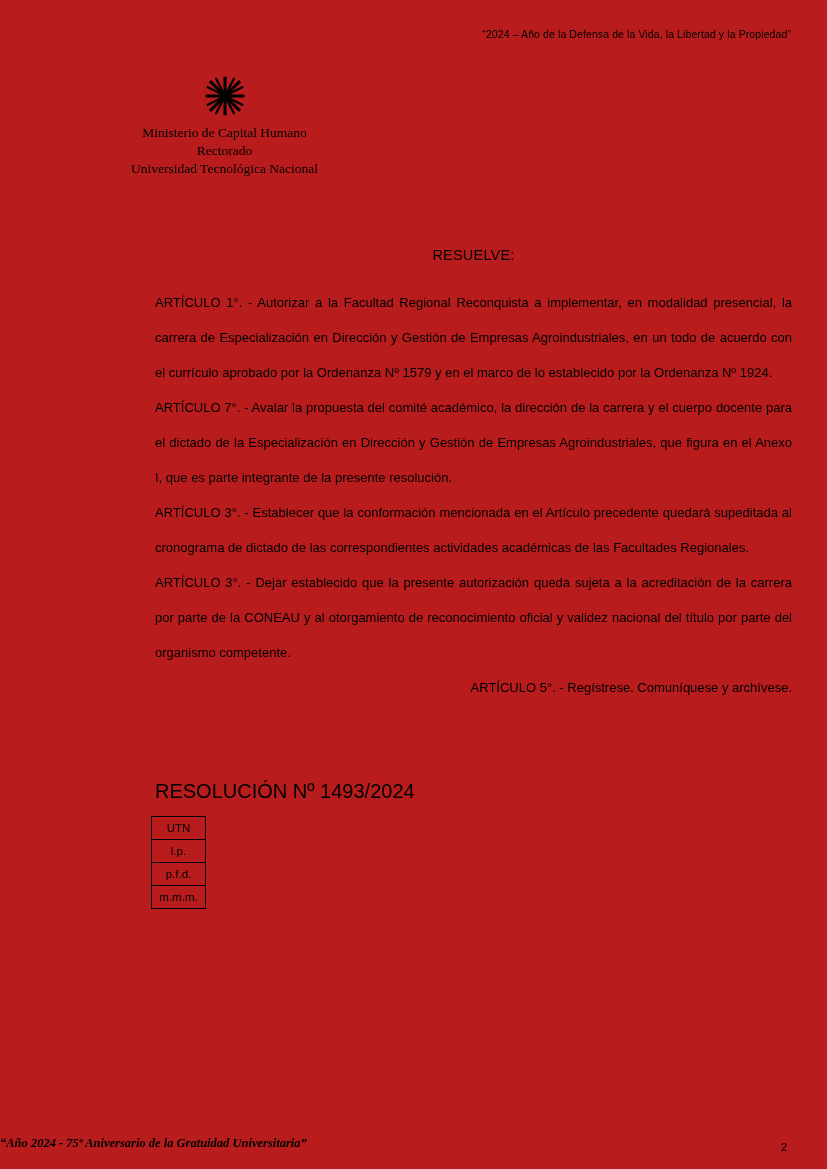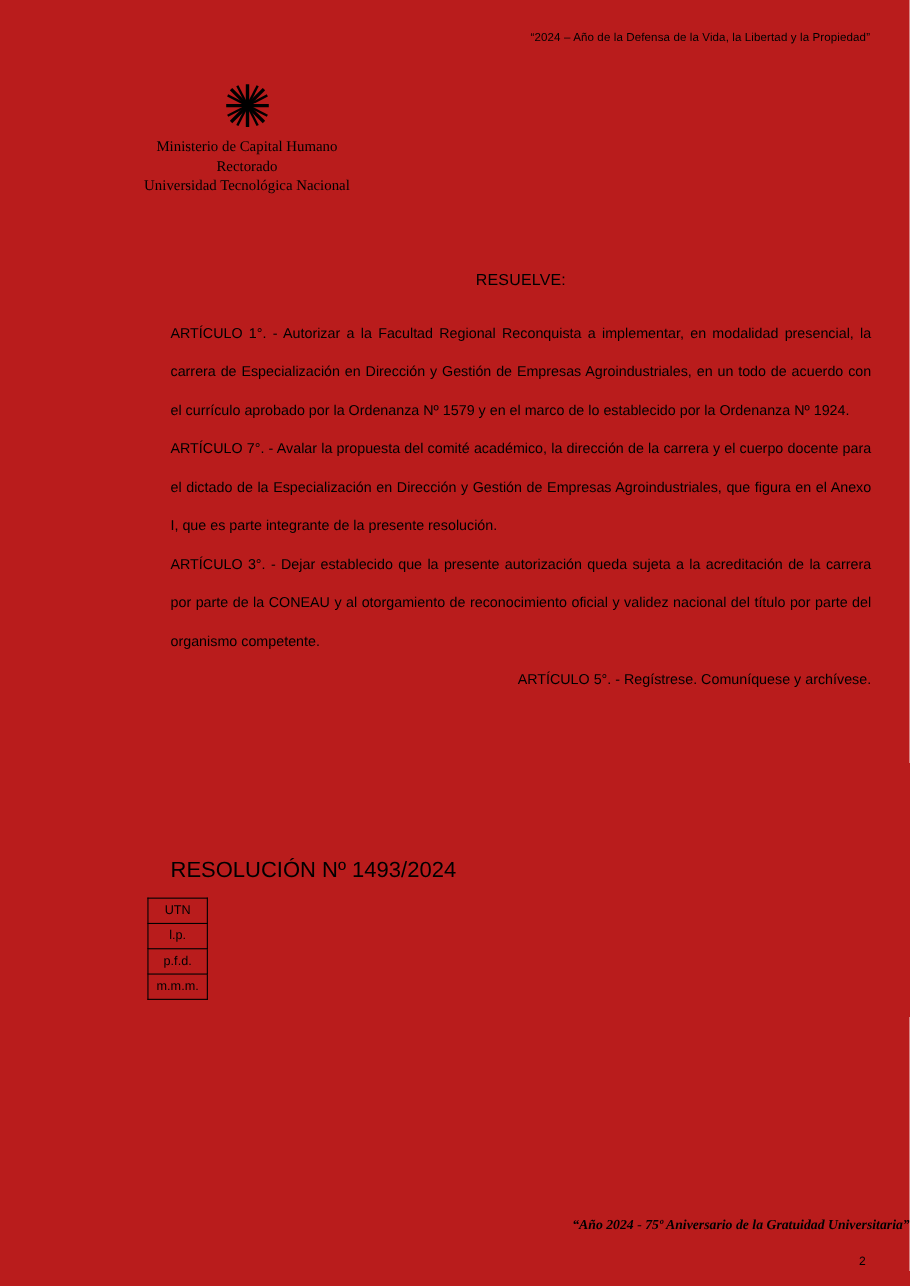--- a/index.html
+++ b/index.html
@@ -81,40 +81,40 @@
     position: absolute;
     top: 780px;
     left: 155px;
     font-size: 20px;
   }
 
   
   .initials {
     position: absolute;
     top: 816px;
-    left: 134px;
+    left: 151px;
     width: 55px;
     border-collapse: collapse;
   }
   .initials td {
     border: 1px solid #000000;
     text-align: center;
     font-size: 11.5px;
     height: 22px;
     padding: 0 2px;
     line-height: 22px;
   }
 
   
   .footer-note {
     position: absolute;
-    bottom: 48px;
+    bottom: 18px;
     left: 0;
     width: 827px;
-    text-align: right;
+    text-align: left;
     font-family: "Liberation Serif", serif;
     font-style: italic;
     font-weight: bold;
     font-size: 12.5px;
   }
   .page-number {
     position: absolute;
     bottom: 16px;
     right: 40px;
     font-size: 11px;
@@ -145,20 +145,21 @@
     </svg>
     <div class="letterhead-line">Ministerio de Capital Humano</div>
     <div class="letterhead-line">Rectorado</div>
     <div class="letterhead-line">Universidad Tecnológica Nacional</div>
   </div>
 
   <div class="content">
     <p class="resuelve">RESUELVE:</p>
     <p class="article">ARTÍCULO 1°. - Autorizar a la Facultad Regional Reconquista a implementar, en modalidad presencial, la carrera de Especialización en Dirección y Gestión de Empresas Agroindustriales, en un todo de acuerdo con el currículo aprobado por la Ordenanza Nº 1579 y en el marco de lo establecido por la Ordenanza Nº 1924.</p>
     <p class="article">ARTÍCULO 7°. - Avalar la propuesta del comité académico, la dirección de la carrera y el cuerpo docente para el dictado de la Especialización en Dirección y Gestión de Empresas Agroindustriales, que figura en el Anexo I, que es parte integrante de la presente resolución.</p>
+    <p class="article">ARTÍCULO 3°. - Establecer que la conformación mencionada en el Artículo precedente quedará supeditada al cronograma de dictado de las correspondientes actividades académicas de las Facultades Regionales.</p>
     <p class="article">ARTÍCULO 3°. - Dejar establecido que la presente autorización queda sujeta a la acreditación de la carrera por parte de la CONEAU y al otorgamiento de reconocimiento oficial y validez nacional del título por parte del organismo competente.</p>
     <p class="article last-short">ARTÍCULO 5°. - Regístrese. Comuníquese y archívese.</p>
   </div>
 
   <div class="reso-number">RESOLUCIÓN Nº 1493/2024</div>
 
   <table class="initials">
     <tbody>
       <tr>
         <td>UTN</td>

